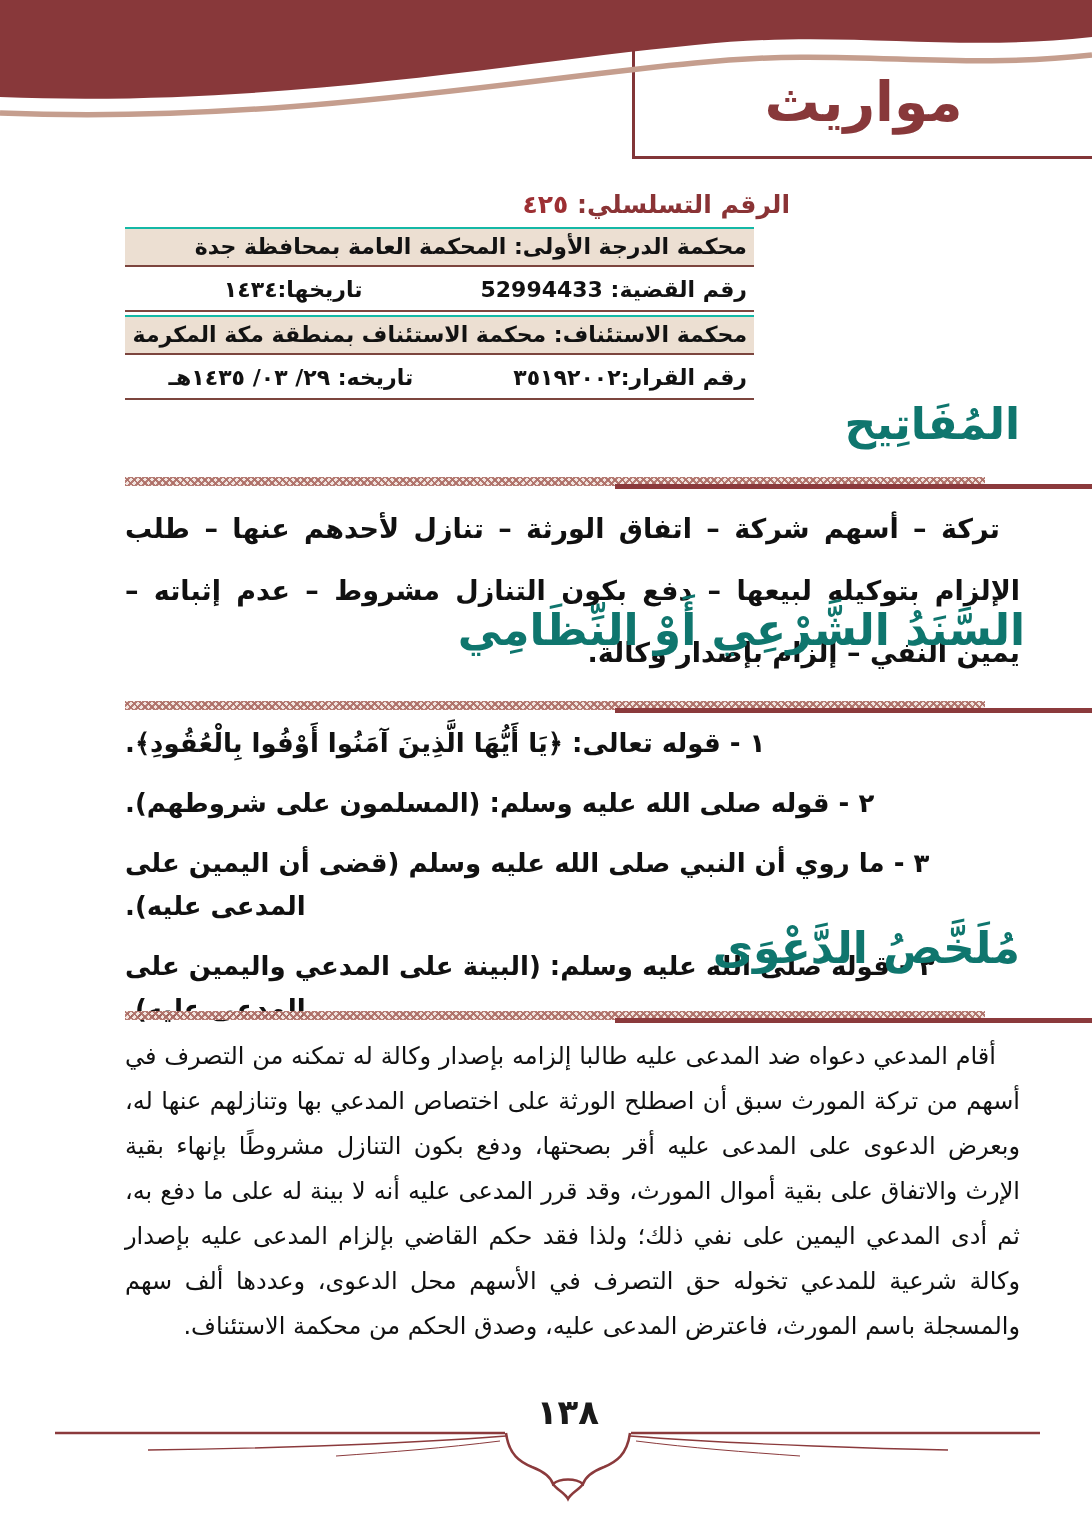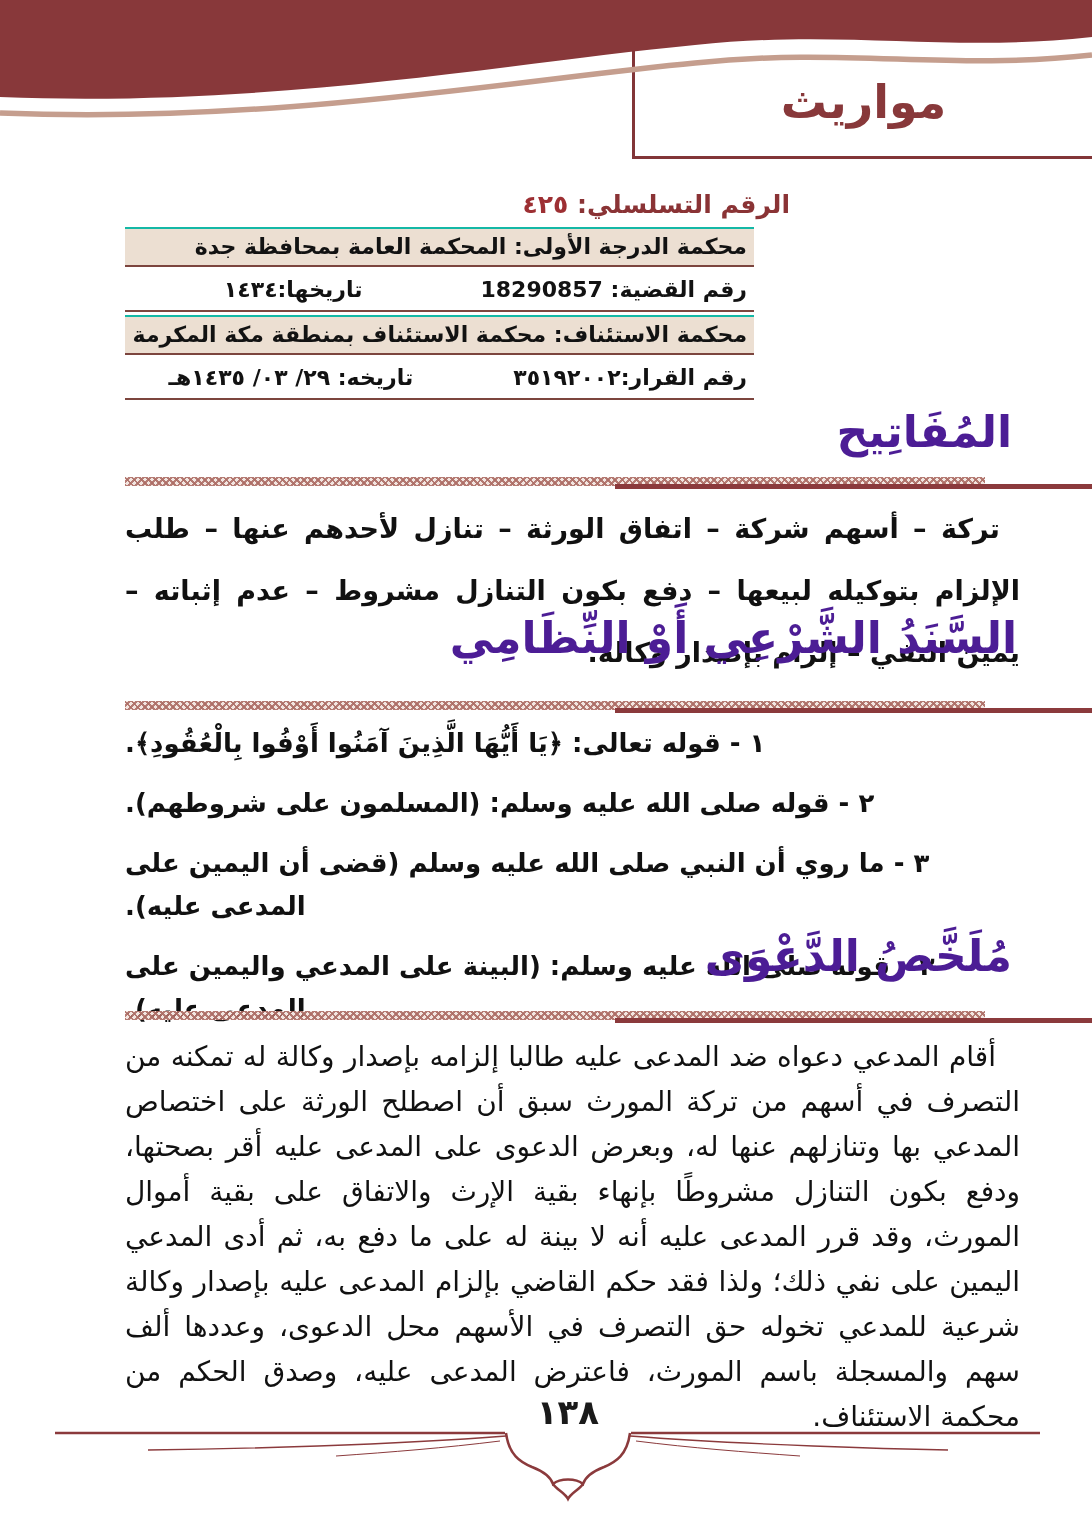--- a/index.html
+++ b/index.html
@@ -10,40 +10,40 @@
   }
   .abs{position:absolute;}
 
   
   .header-svg{top:0;left:0;z-index:3;pointer-events:none;}
   .title-box{
     left:632px;top:48px;width:457px;height:108px;z-index:1;
     border-left:3px solid #823538;border-bottom:3px solid #823538;
     display:flex;align-items:center;justify-content:center;
   }
-  .page-title{margin:12px;font-size:46px;font-weight:bold;color:#88383a;}
+  .page-title{margin:12px;font-size:55px;font-weight:bold;color:#88383a;}
 
   
   .serial{top:190px;right:302px;font-size:25px;font-weight:bold;color:#8a3335;white-space:nowrap;}
   .serial .num{color:#9d2f33;}
   .case-table{top:227px;left:125px;width:629px;}
   .row{font-size:22px;font-weight:bold;color:#121212;white-space:nowrap;}
   .row.shaded{
     background:#ecdfd2;border-top:2px solid #14b8a6;border-bottom:2px solid #7c453e;
     height:36px;line-height:36px;padding-right:7px;margin-bottom:3px;
   }
   .row.plain{
     border-bottom:2px solid #7c453e;height:40px;line-height:40px;
     padding-right:7px;display:flex;margin-bottom:3px;
   }
   .row.plain .date2{margin-right:118px;}
   .row.plain .date4{margin-right:100px;text-align:right;}
 
   
-  .section-heading{margin:8px;font-size:44px;font-weight:bold;color:#4c1d95;white-space:nowrap;}
+  .section-heading{margin:0;font-size:44px;font-weight:bold;color:#0f766e;white-space:nowrap;}
   #h-keys{top:398px;right:72px;}
   #h-legal{top:604px;right:67px;}
   #h-summary{top:922px;right:72px;}
   .divider{left:0;right:0;height:14px;}
   #d1{top:477px;} #d2{top:701px;} #d3{top:1011px;}
   .divider .check{
     position:absolute;left:125px;right:107px;top:0;height:9px;
     background:
       repeating-linear-gradient(45deg,rgba(173,110,102,.9) 0 2px,transparent 2px 5px),
       repeating-linear-gradient(-45deg,rgba(173,110,102,.9) 0 2px,#f2e5e0 2px 5px);
@@ -53,21 +53,21 @@
   
   .keywords{
     top:498px;right:72px;left:125px;margin:0;color:#111;
     font-size:27px;font-weight:bold;line-height:62px;
     text-align:justify;text-indent:20px;
   }
   .legal-list{top:722px;right:72px;left:125px;color:#111;}
   .legal-item{font-size:26px;font-weight:bold;line-height:43px;margin-bottom:17px;text-align:left;}
   .summary{
     top:1034px;right:72px;left:125px;margin:0;color:#111;
-    font-size:28px;line-height:45px;text-align:justify;text-indent:24px;
+    font-size:24px;line-height:45px;text-align:justify;text-indent:24px;
   }
 
   
   .footer-svg{top:1383px;left:0;}
   .page-number{
     top:1392px;left:0;width:1092px;text-align:center;
     transform:translateX(22px);
     font-size:34px;font-weight:bold;color:#1a1a1a;
   }
 </style>
@@ -86,21 +86,21 @@
 <div class="abs serial">
   <span>الرقم التسلسلي:</span>
   <span class="num">٤٢٥</span>
 </div>
 
 <div class="abs case-table">
   <div class="row shaded">
     <span>محكمة الدرجة الأولى: المحكمة العامة بمحافظة جدة</span>
   </div>
   <div class="row plain">
-    <span>رقم القضية: 18290857</span>
+    <span>رقم القضية: 52994433</span>
     <span class="date2">تاريخها:١٤٣٤</span>
   </div>
   <div class="row shaded">
     <span>محكمة الاستئناف: محكمة الاستئناف بمنطقة مكة المكرمة</span>
   </div>
   <div class="row plain">
     <span>رقم القرار:٣٥١٩٢٠٠٢</span>
     <span class="date4">تاريخه: ٢٩/ ٠٣/ ١٤٣٥هـ</span>
   </div>
 </div>

